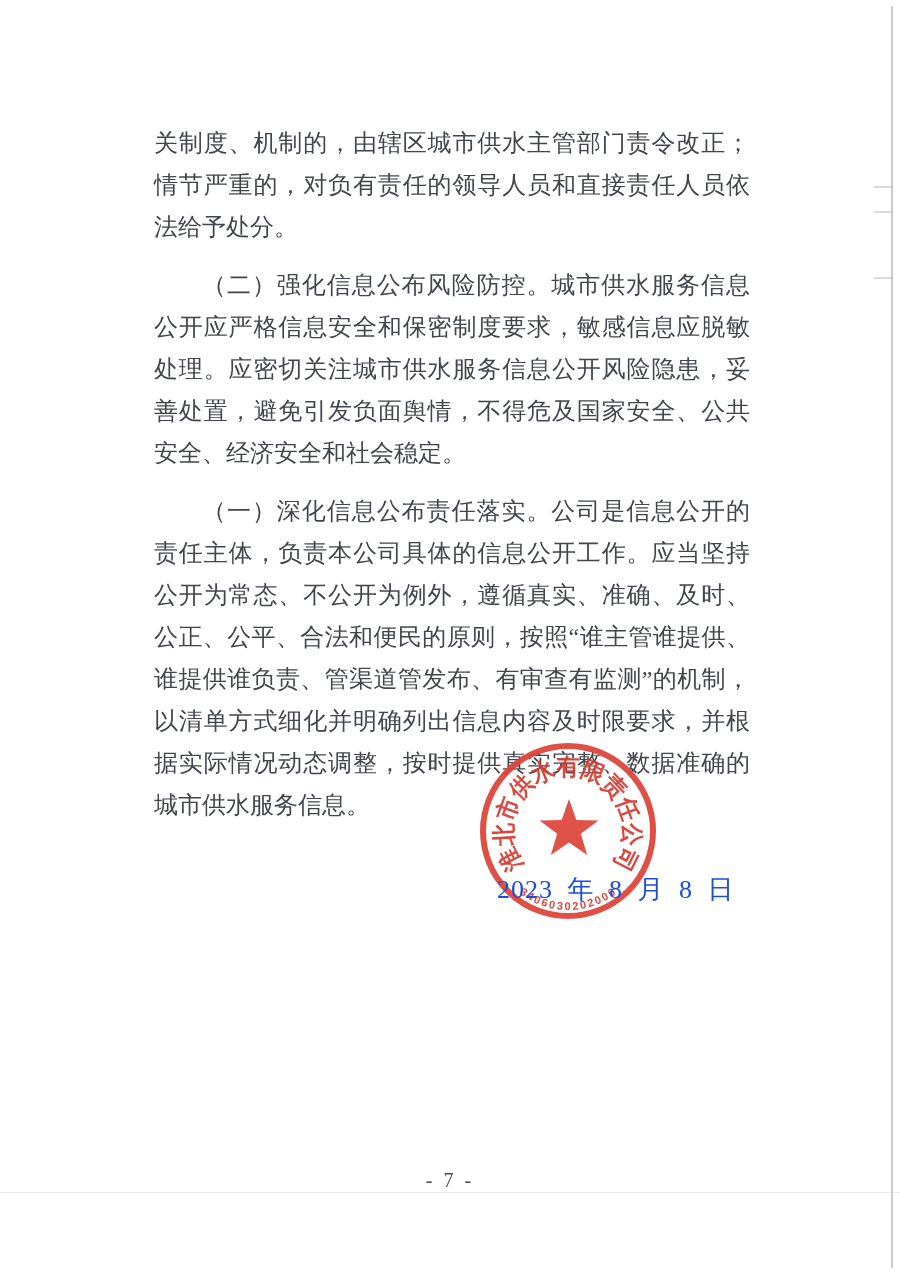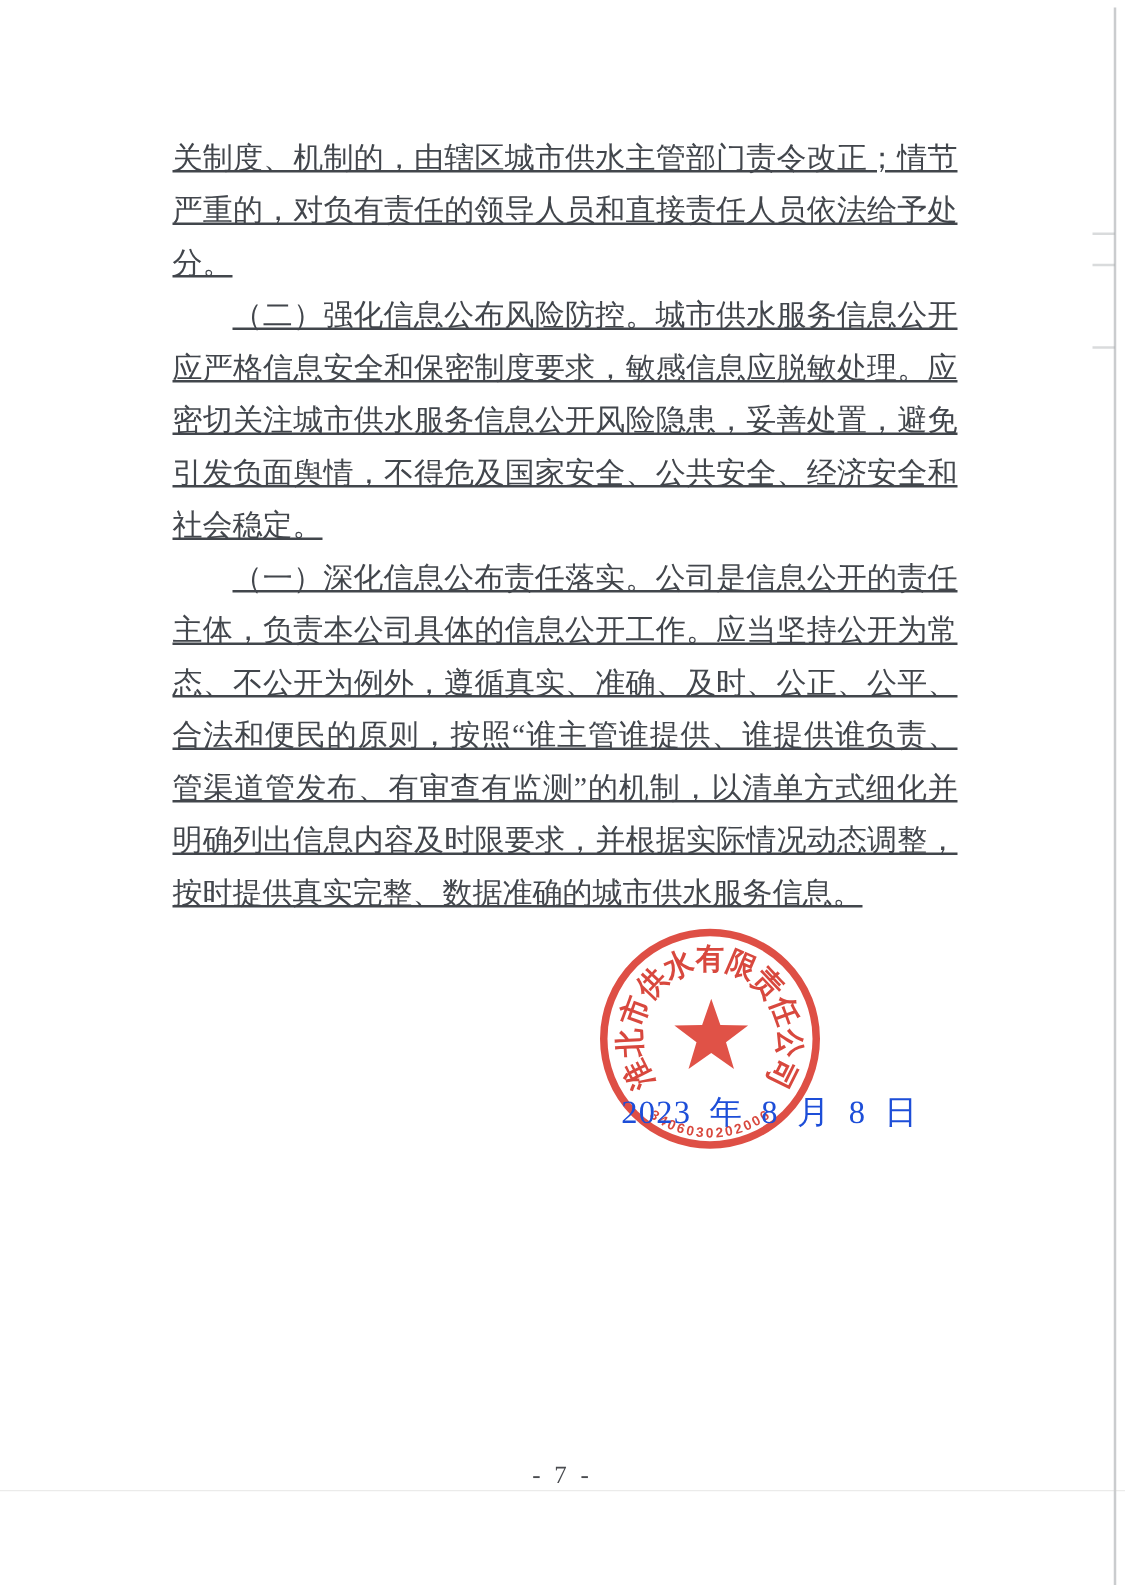--- a/index.html
+++ b/index.html
@@ -16,21 +16,21 @@
     left: 138px;
     top: 106px;
     width: 628px;
     color: #42464c;
     font-size: 24px;
     line-height: 42px;
     text-align: justify;
     text-justify: inter-character;
     letter-spacing: 0px;
   }
-  .para { margin: 0; text-decoration: underline; }
+  .para { margin: 16px; }
   .para.indent { text-indent: 2em; }
   .heading {
     margin: 0;
     font-size: 25px;
     font-weight: 700;
     color: #33363a;
     text-indent: 2em;
     line-height: 42px;
     font-family: "Liberation Sans", "DejaVu Sans", sans-serif;
     letter-spacing: 1px;

